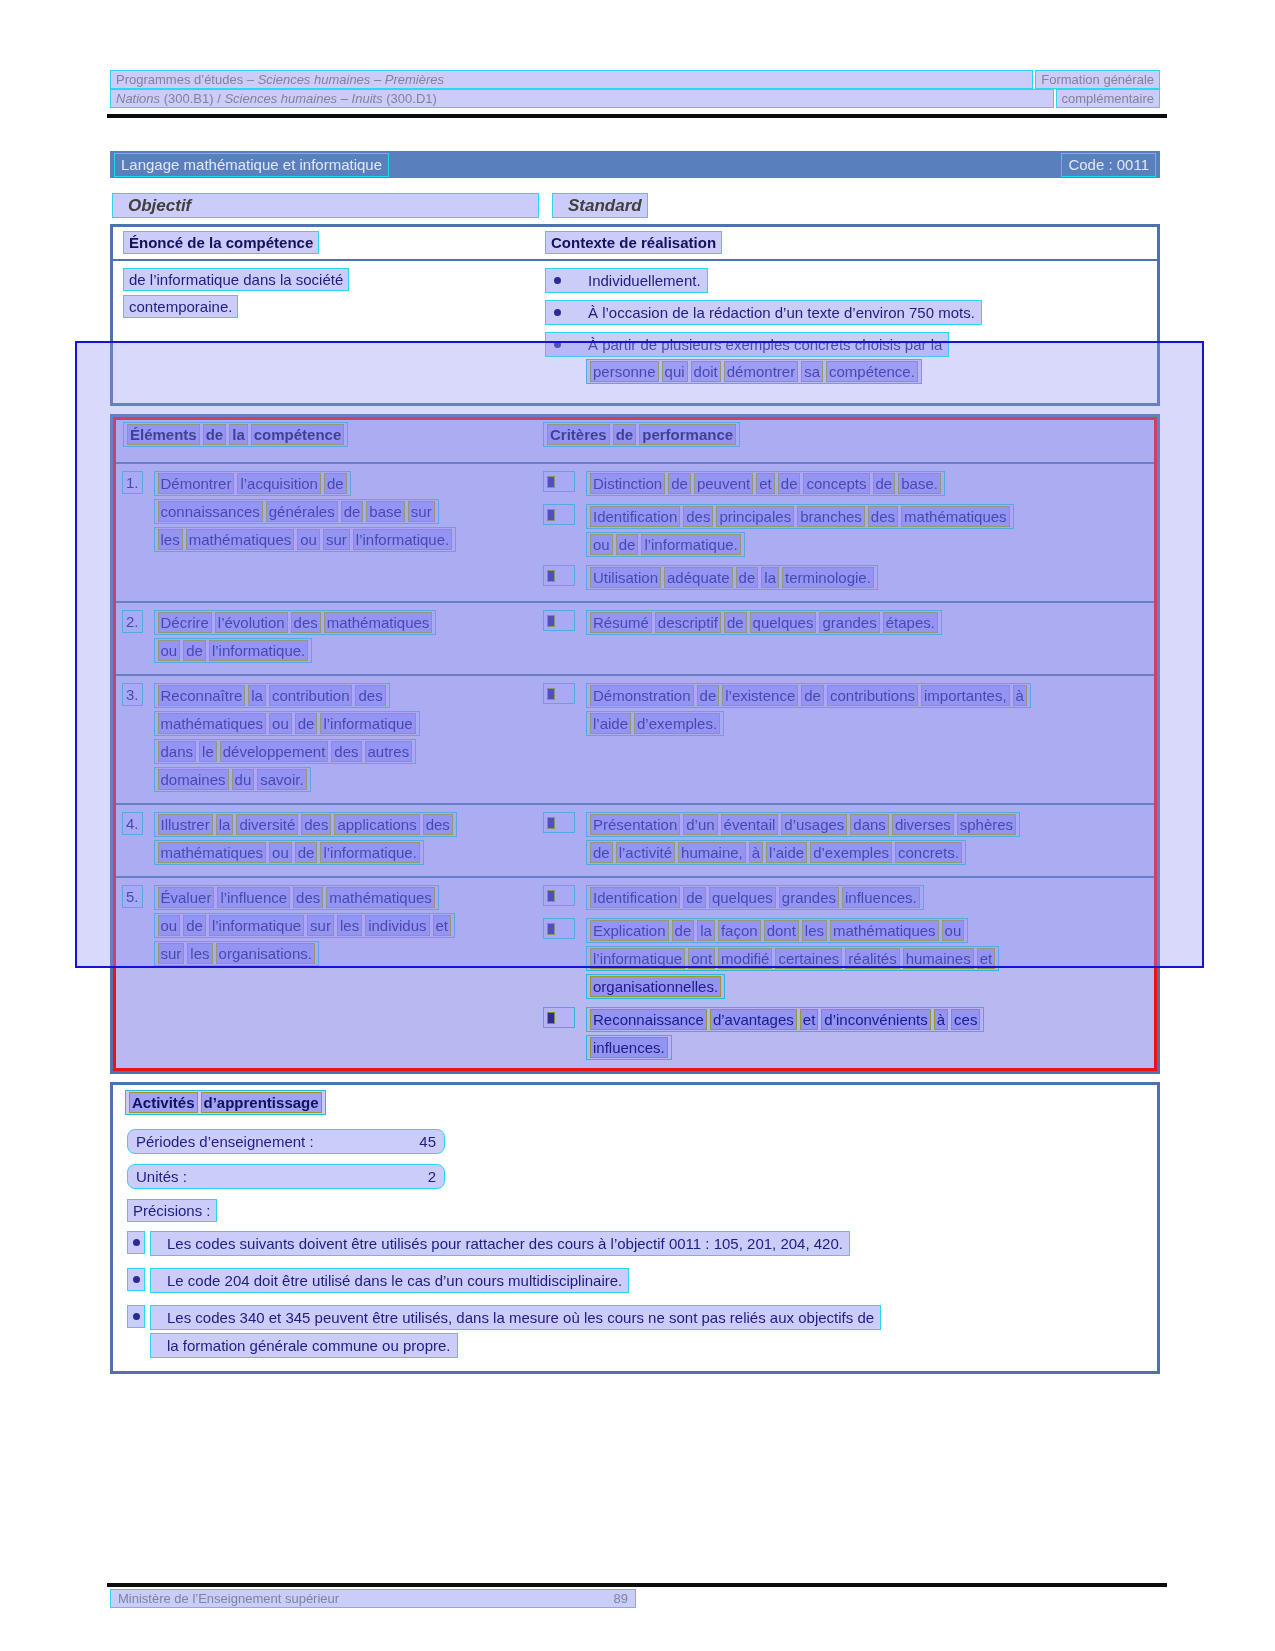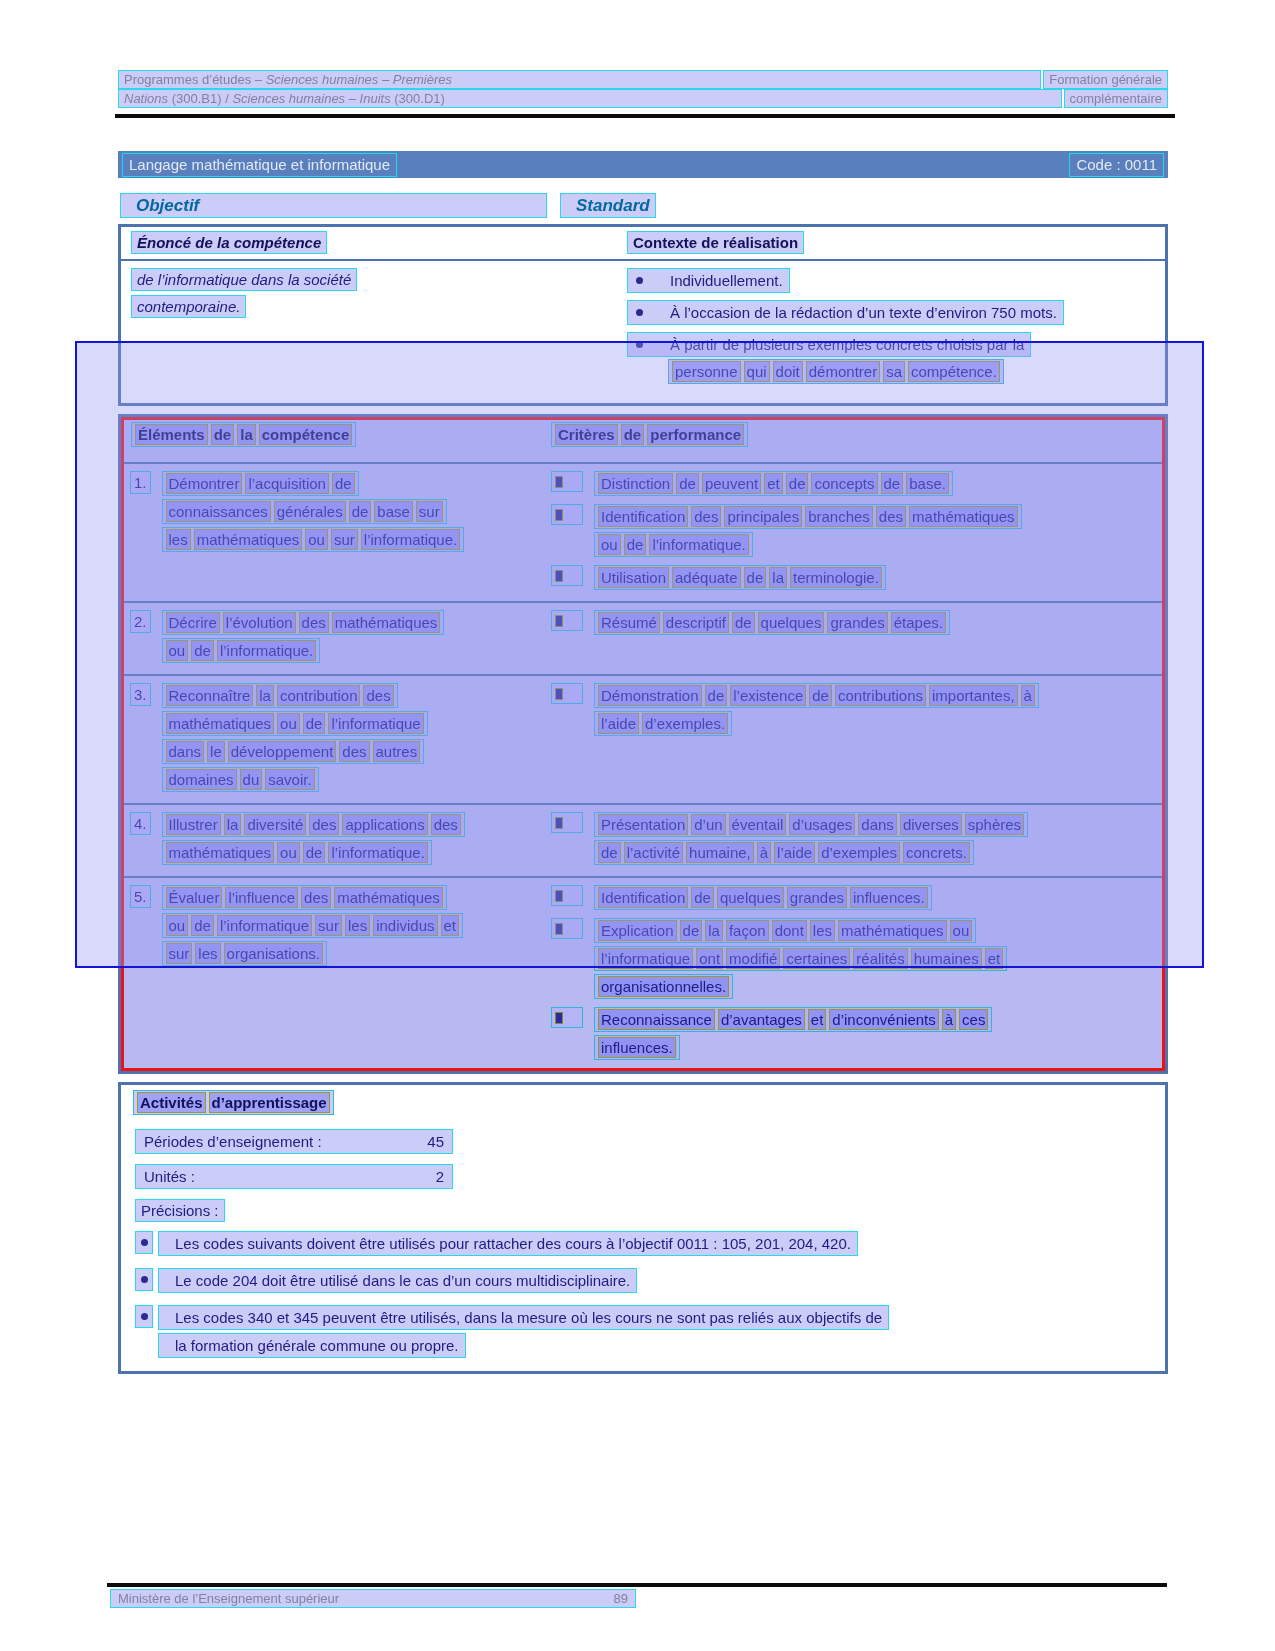--- a/index.html
+++ b/index.html
@@ -1,18 +1,18 @@
 <!DOCTYPE html>
 <html><head>
 <meta charset="utf-8">
 <style>
   html,body{margin:0;padding:0;background:#ffffff;}
   .page{position:relative;width:1275px;height:1651px;background:#ffffff;overflow:hidden;
         font-family:"Liberation Sans", sans-serif;}
-  .content{position:absolute;left:118px;top:70px;width:1050px;}
+  .content{position:absolute;left:110px;top:70px;width:1050px;}
 
   
   .ln{display:inline-block;background:#ccccf8;border:1px solid #28d8ec;
       padding:1px 5px;color:#1d1d82;font-size:15px;line-height:19px;white-space:nowrap;}
   .gray{color:#80829e;font-size:13px;line-height:15px;}
   
   .ln2{display:inline-block;background:rgba(176,176,250,0.65);border:1px solid #2fb6da;
        padding:1px 3px;color:#1b1b8a;font-size:15px;line-height:19px;white-space:nowrap;}
   
   .w{display:inline-block;background:rgba(97,97,235,0.40);border:1px solid #98982e;
@@ -25,28 +25,28 @@
   .rule{height:4px;background:#0c0c0c;margin:6px 0 0 -3px;width:1060px;}
 
   
   .titlebar{margin-top:33px;height:27px;background:#5a7fbd;display:flex;align-items:center;
             justify-content:space-between;padding:6px 4px;box-sizing:border-box;}
   .tb-box{border:1px solid #19dcee;color:#e4e8f6;font-size:15px;line-height:20px;
           padding:1px 6px;white-space:nowrap;}
 
   
   .objrow{margin-top:15px;display:flex;}
-  .objbox{font-weight:bold;font-style:italic;font-size:17px;line-height:21px;color:#0369a1;padding-left:15px;}
+  .objbox{font-weight:bold;font-style:italic;font-size:17px;line-height:21px;color:#404040;padding-left:15px;}
   .objbox.wide{width:405px;margin-left:2px;}
   .objbox.std{margin-left:13px;}
 
   
   .tbl{border:3px solid #4d72b0;margin-top:6px;box-sizing:border-box;}
   .thead{display:flex;padding:4px 0 5px;border-bottom:2px solid #4d72b0;}
-  .cl{width:506px;padding-left:10px;box-sizing:border-box;flex-shrink:0;font-style:italic;}
+  .cl{width:432px;padding-left:10px;box-sizing:border-box;flex-shrink:0;}
   .cr{flex:1;}
   .th{font-weight:bold;color:#11115c;}
   .tbody{display:flex;padding:7px 0 12px;}
   .line{margin-bottom:4px;}
   .line:last-child{margin-bottom:0;}
   .ctxitem{margin-bottom:7px;}
   .bln{display:inline-flex;align-items:center;padding:2px 6px 2px 8px;}
   .dot{width:7px;height:7px;border-radius:50%;background:#2a2a94;flex-shrink:0;}
   .btxt{margin-left:27px;}
   .wrapctx{margin-left:41px;margin-top:2px;}
@@ -70,21 +70,21 @@
   .bchip{display:inline-flex;align-items:center;background:rgba(176,176,250,0.65);
          border:1px solid #2fb6da;width:24px;height:17px;padding:1px 3px;margin-right:11px;
          flex-shrink:0;}
   .bbar{width:6px;height:10px;background:#2a2a9e;border:1px solid #8b8b2a;}
 
   
   .t3{margin-top:8px;}
   .acthead{padding:5px 0 4px 12px;}
   .actbody{padding:10px 0 8px 14px;}
   .valrow{margin-bottom:10px;}
-  .valbox{display:inline-flex;justify-content:space-between;width:300px;padding:2px 8px;}
+  .valbox{display:inline-flex;justify-content:space-between;width:300px;padding:2px 8px;border-radius:8px;}
   .precrow{margin-bottom:9px;}
   .note{display:flex;align-items:flex-start;margin-bottom:9px;}
   .note:last-child{margin-bottom:2px;}
   .nb{display:inline-flex;align-items:center;justify-content:center;width:12px;height:17px;
       padding:2px 2px;margin-right:5px;flex-shrink:0;}
   .nlines{display:flex;flex-direction:column;align-items:flex-start;}
   .nlines .line{margin-bottom:3px;}
   .ntext{padding:2px 6px 2px 16px;}
 
   

